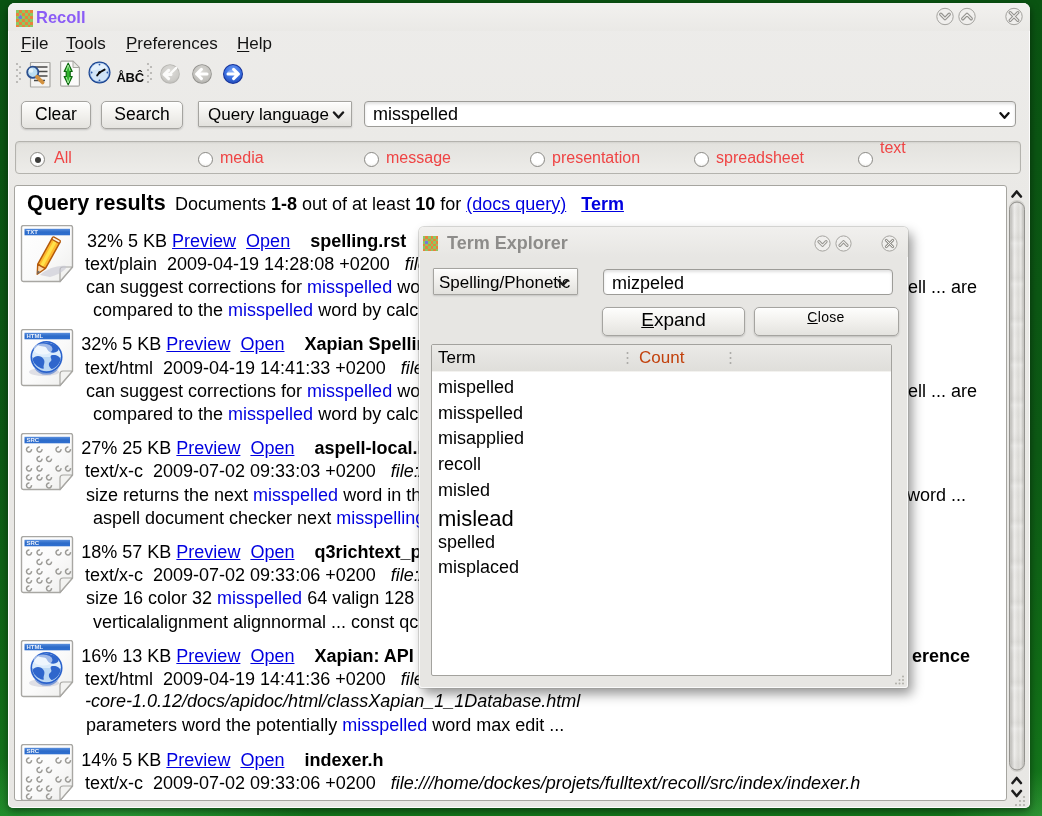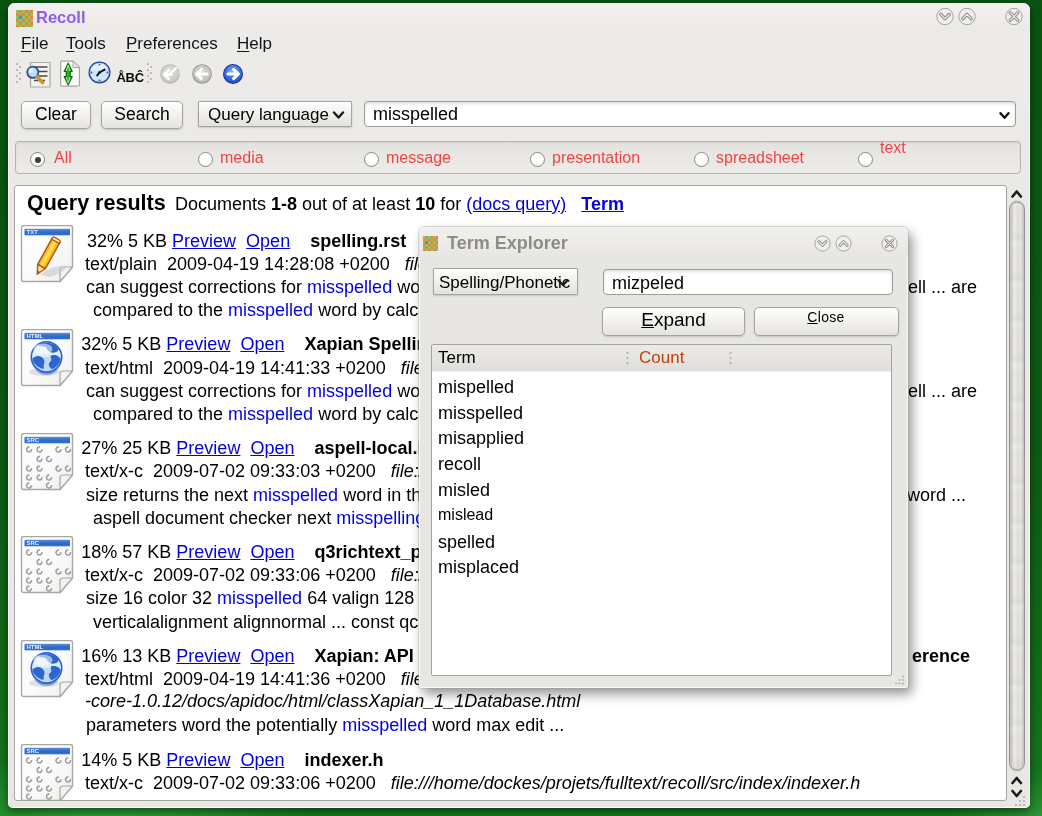--- a/index.html
+++ b/index.html
@@ -427,21 +427,21 @@
           <circle cx="1.5" cy="7" r="1"></circle>
           <circle cx="1.5" cy="12" r="1"></circle>
         </g>
       </svg>
 <div class="abs" style="left:0;top:26px;width:100%;height:1px;background:#f3f2ef"></div>
 <div class="abs" style="left:6px;top:31.7px;font-size:18px">mispelled</div>
 <div class="abs" style="left:6px;top:57.5px;font-size:18px">misspelled</div>
 <div class="abs" style="left:6px;top:83.3px;font-size:18px">misapplied</div>
 <div class="abs" style="left:6px;top:109.1px;font-size:18px">recoll</div>
 <div class="abs" style="left:6px;top:134.9px;font-size:18px">misled</div>
-<div class="abs" style="left:6px;top:160.7px;font-size:16px">mislead</div>
+<div class="abs" style="left:6px;top:160.7px;font-size:22px">mislead</div>
 <div class="abs" style="left:6px;top:186.5px;font-size:18px">spelled</div>
 <div class="abs" style="left:6px;top:212.3px;font-size:18px">misplaced</div>
 </div>
 </div>
 
 <svg width="0" height="0" style="position:absolute">
 <defs>
 <linearGradient id="pgrad" x1="0" y1="0" x2="1" y2="1">
         <stop offset="0" stop-color="#ffffff"></stop>
         <stop offset=".55" stop-color="#fafafa"></stop>

